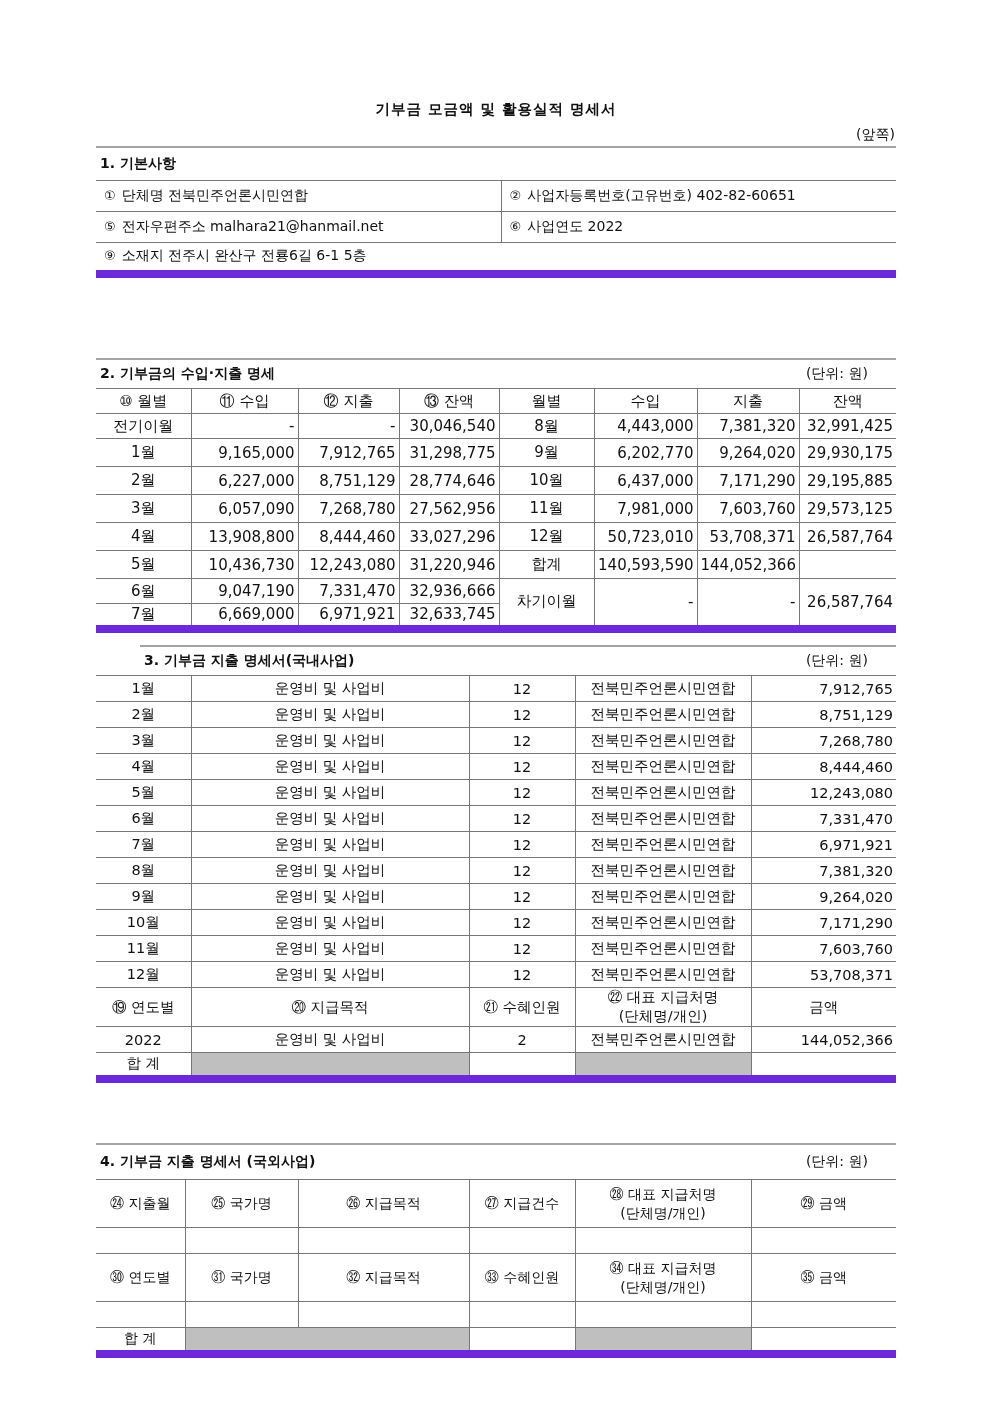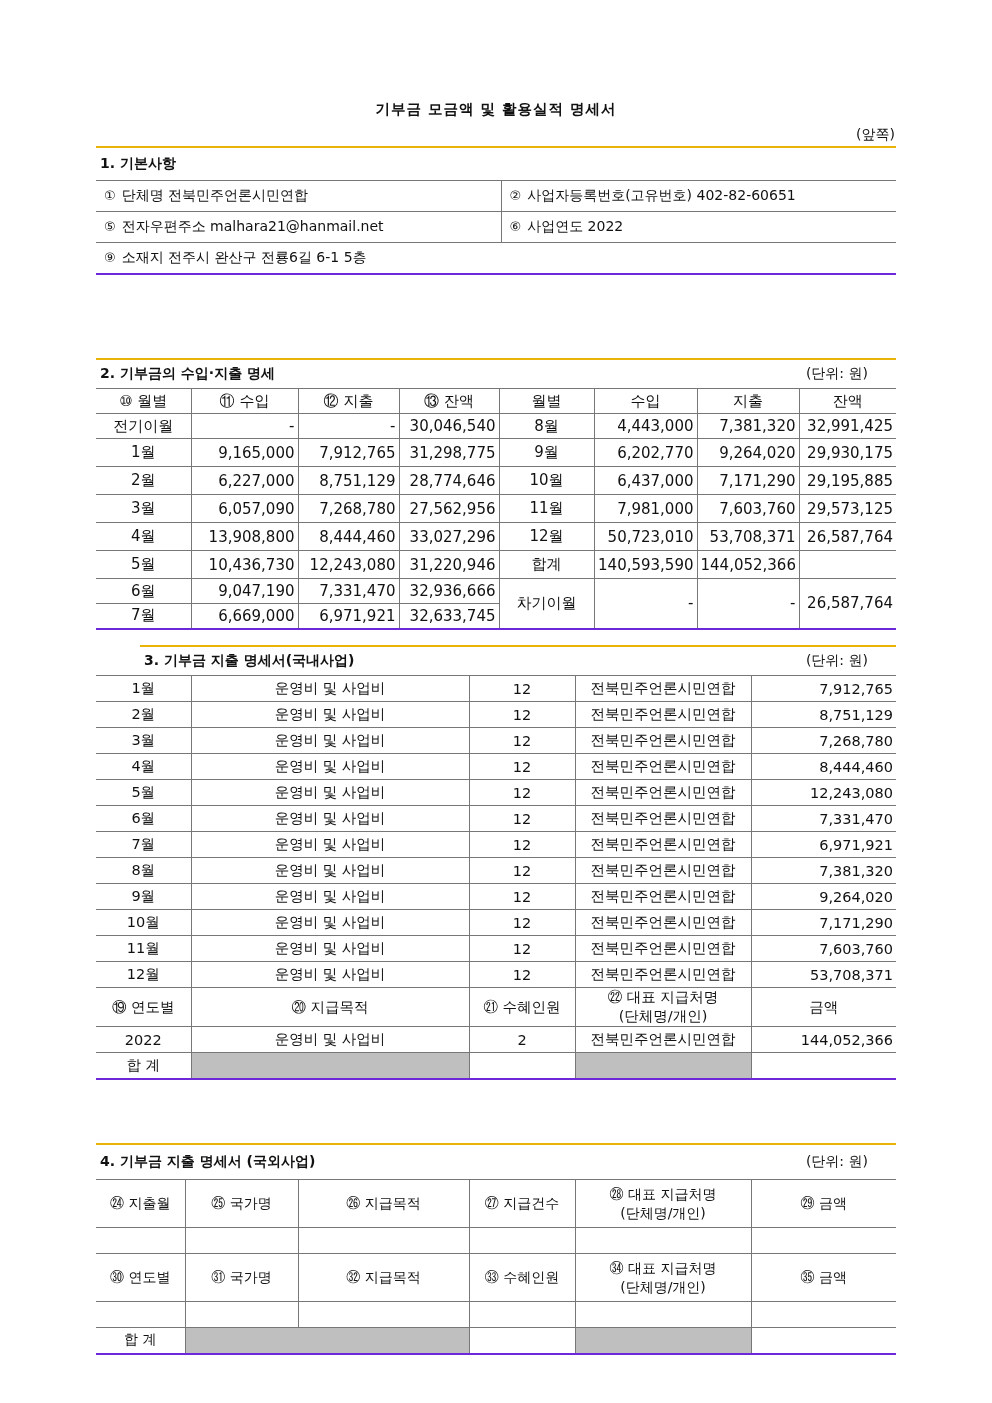--- a/index.html
+++ b/index.html
@@ -1,31 +1,31 @@
 <!DOCTYPE html>
 <html><head>
 <meta charset="utf-8">
 <style>
   * { box-sizing: border-box; margin: 0; padding: 0; }
   html, body { width: 992px; height: 1403px; background: #ffffff; }
   body { font-family: "DejaVu Sans", "Liberation Sans", sans-serif; color: #111; font-size: 14px; position: relative; }
   .page-title { position: absolute; top: 100px; left: 0; width: 992px; text-align: center; font-size: 14.5px; font-weight: bold; letter-spacing: 1px; }
   .front-label { position: absolute; top: 126px; right: 97px; font-size: 14px; }
   .section { position: absolute; left: 96px; width: 800px; }
-  .sec-head { height: 34px; border-top: 2px solid #eab308; display: flex; align-items: center; justify-content: space-between; padding: 0 28px 0 4px; }
+  .sec-head { height: 34px; border-top: 2px solid #a3a3a3; display: flex; align-items: center; justify-content: space-between; padding: 0 28px 0 4px; }
   .sec-head .t { font-weight: bold; font-size: 14px; }
   .sec-head .u { font-size: 14px; }
   table { border-collapse: collapse; width: 800px; table-layout: fixed; }
   td { border: 1px solid #777; font-size: 14px; padding: 0 3px; height: 26px; white-space: nowrap; overflow: hidden; }
   tr > td:first-child { border-left: none; }
   tr > td:last-child { border-right: none; }
   .c { text-align: center; }
   .r { text-align: right; }
   .l { text-align: left; }
-  .bottom-rule { border-bottom: 2px solid #6d28d9; }
+  .bottom-rule { border-bottom: 8px solid #6d28d9; }
   .gray { background: #bfbfbf; }
   .tall { height: 40px; }
   .two-line { line-height: 19px; }
   .num { font-size: 13px; margin-right: 6px; }
   
   #sec1 { top: 146px; }
   #sec1 td { height: 31px; padding-left: 8px; }
   
   #sec2 { top: 358px; }
   #sec2 td { height: 25px; font-size: 15px; }

